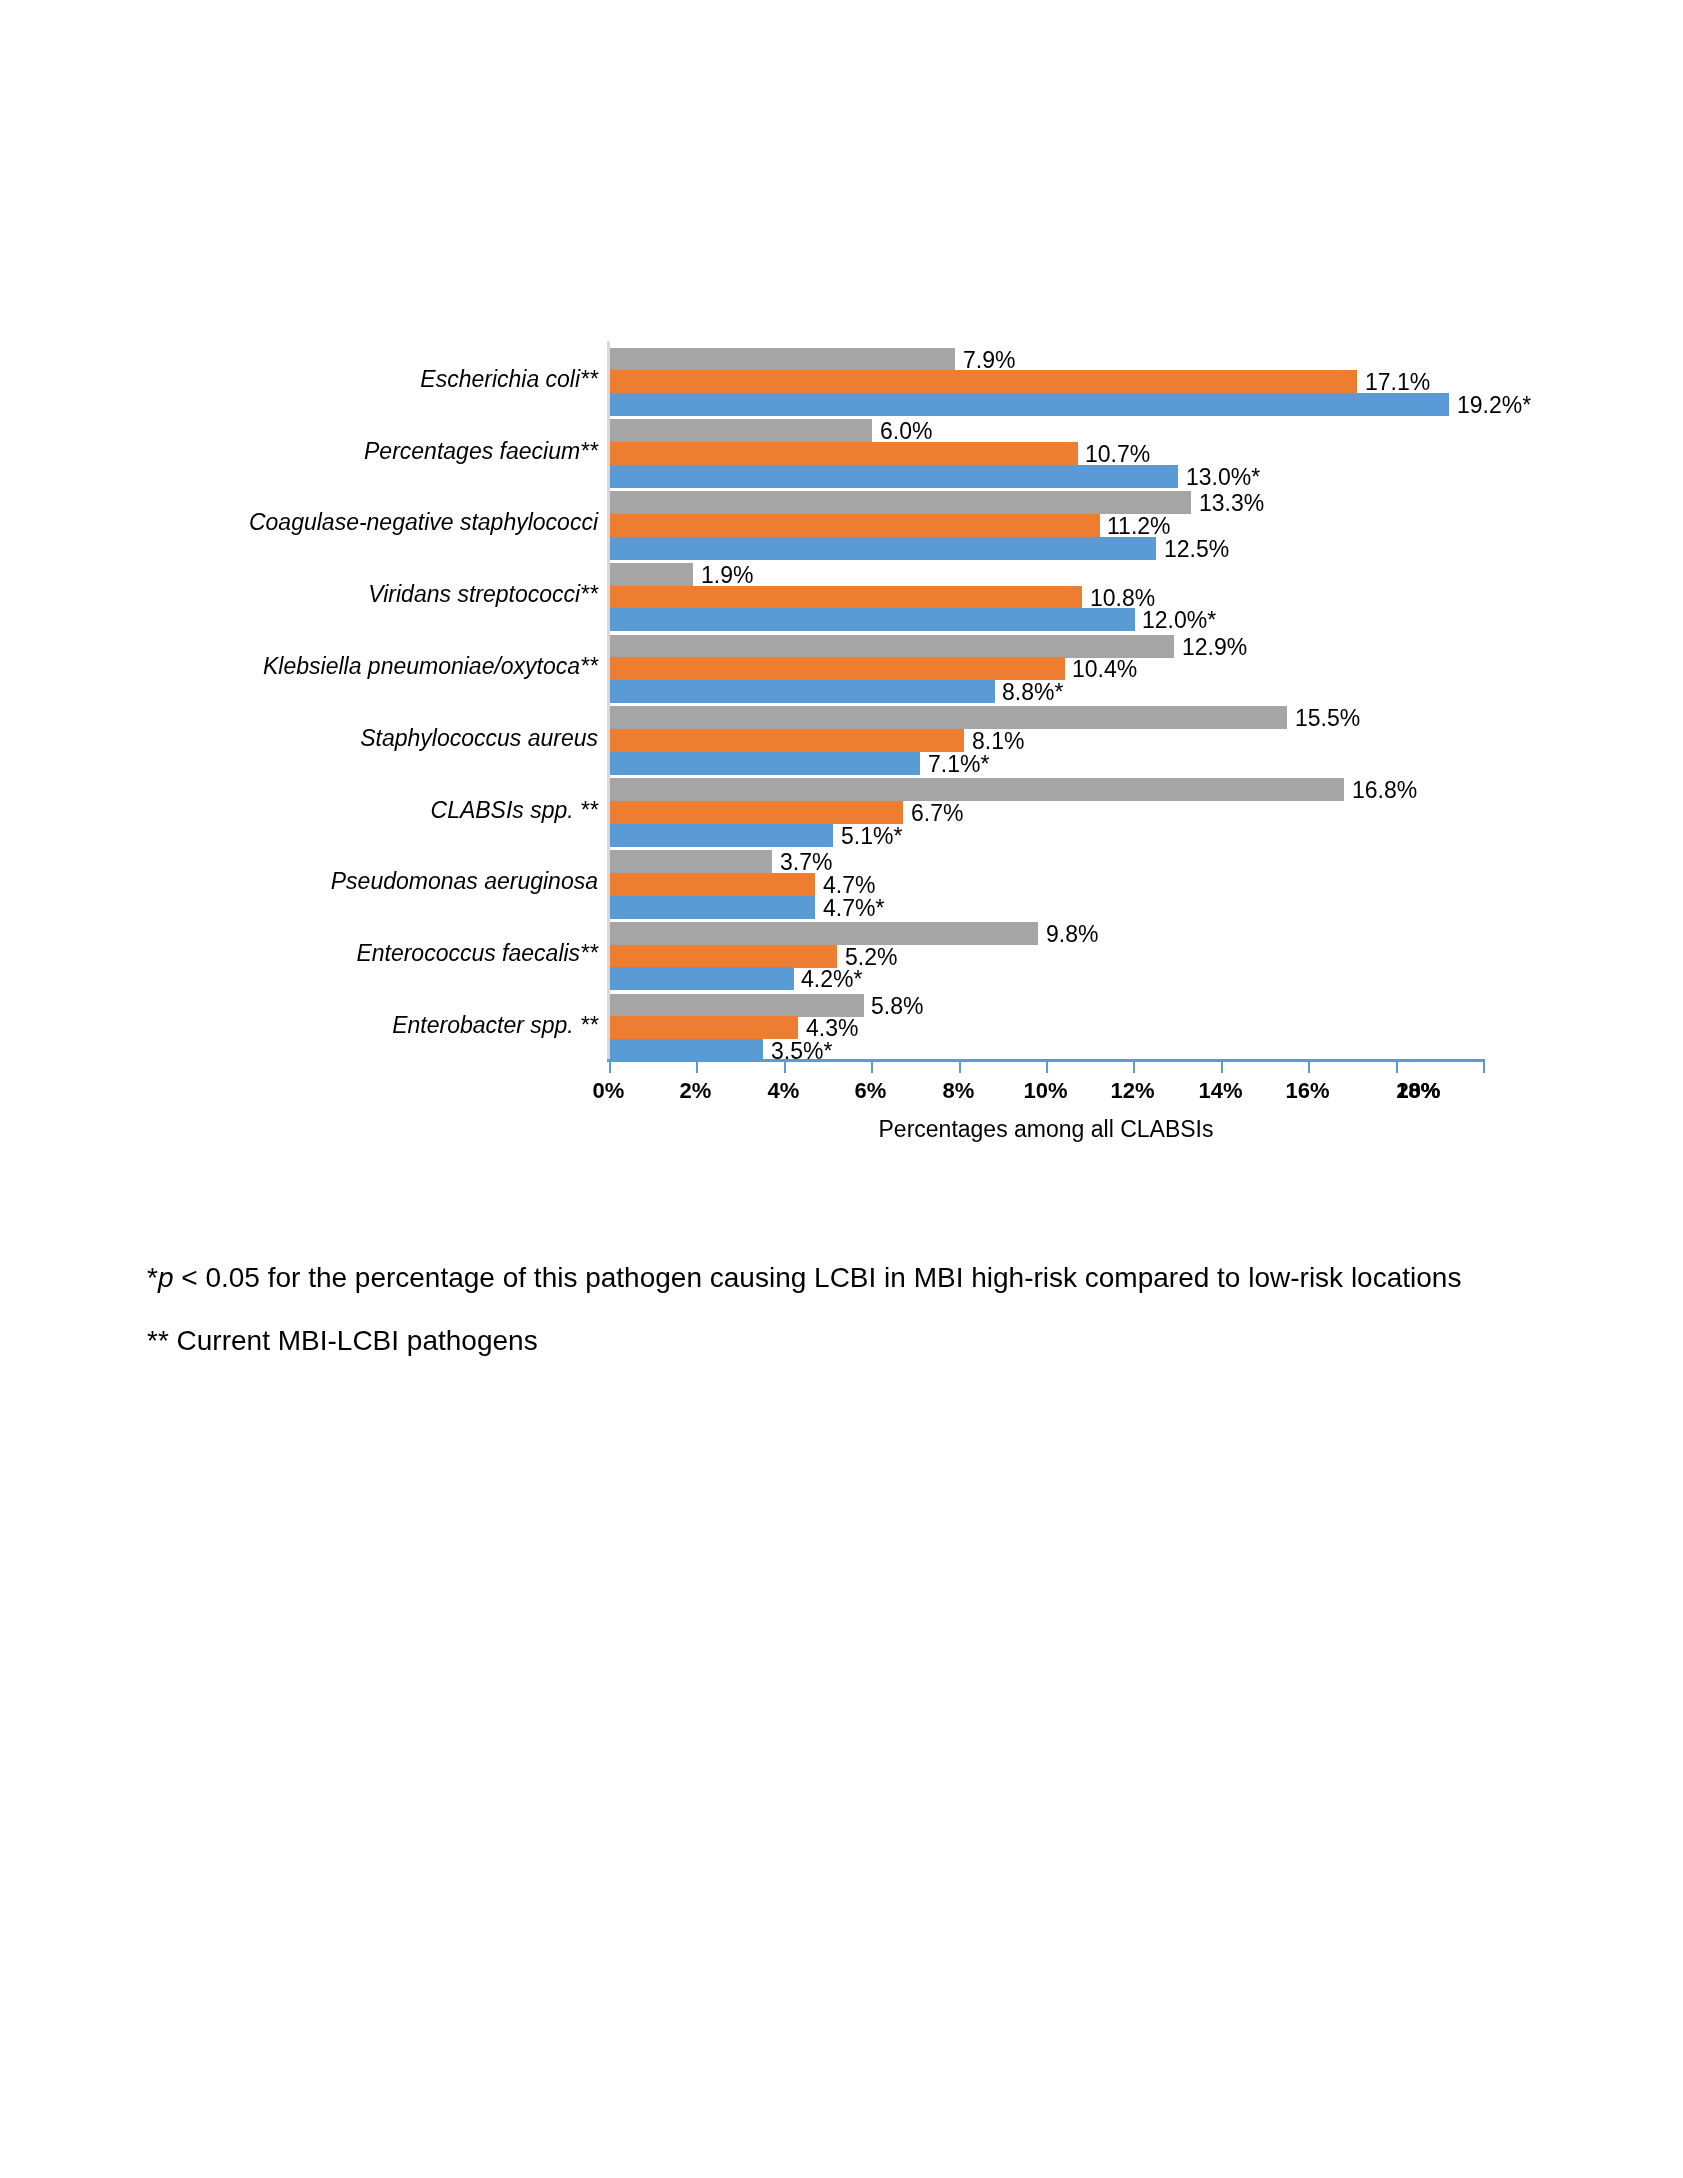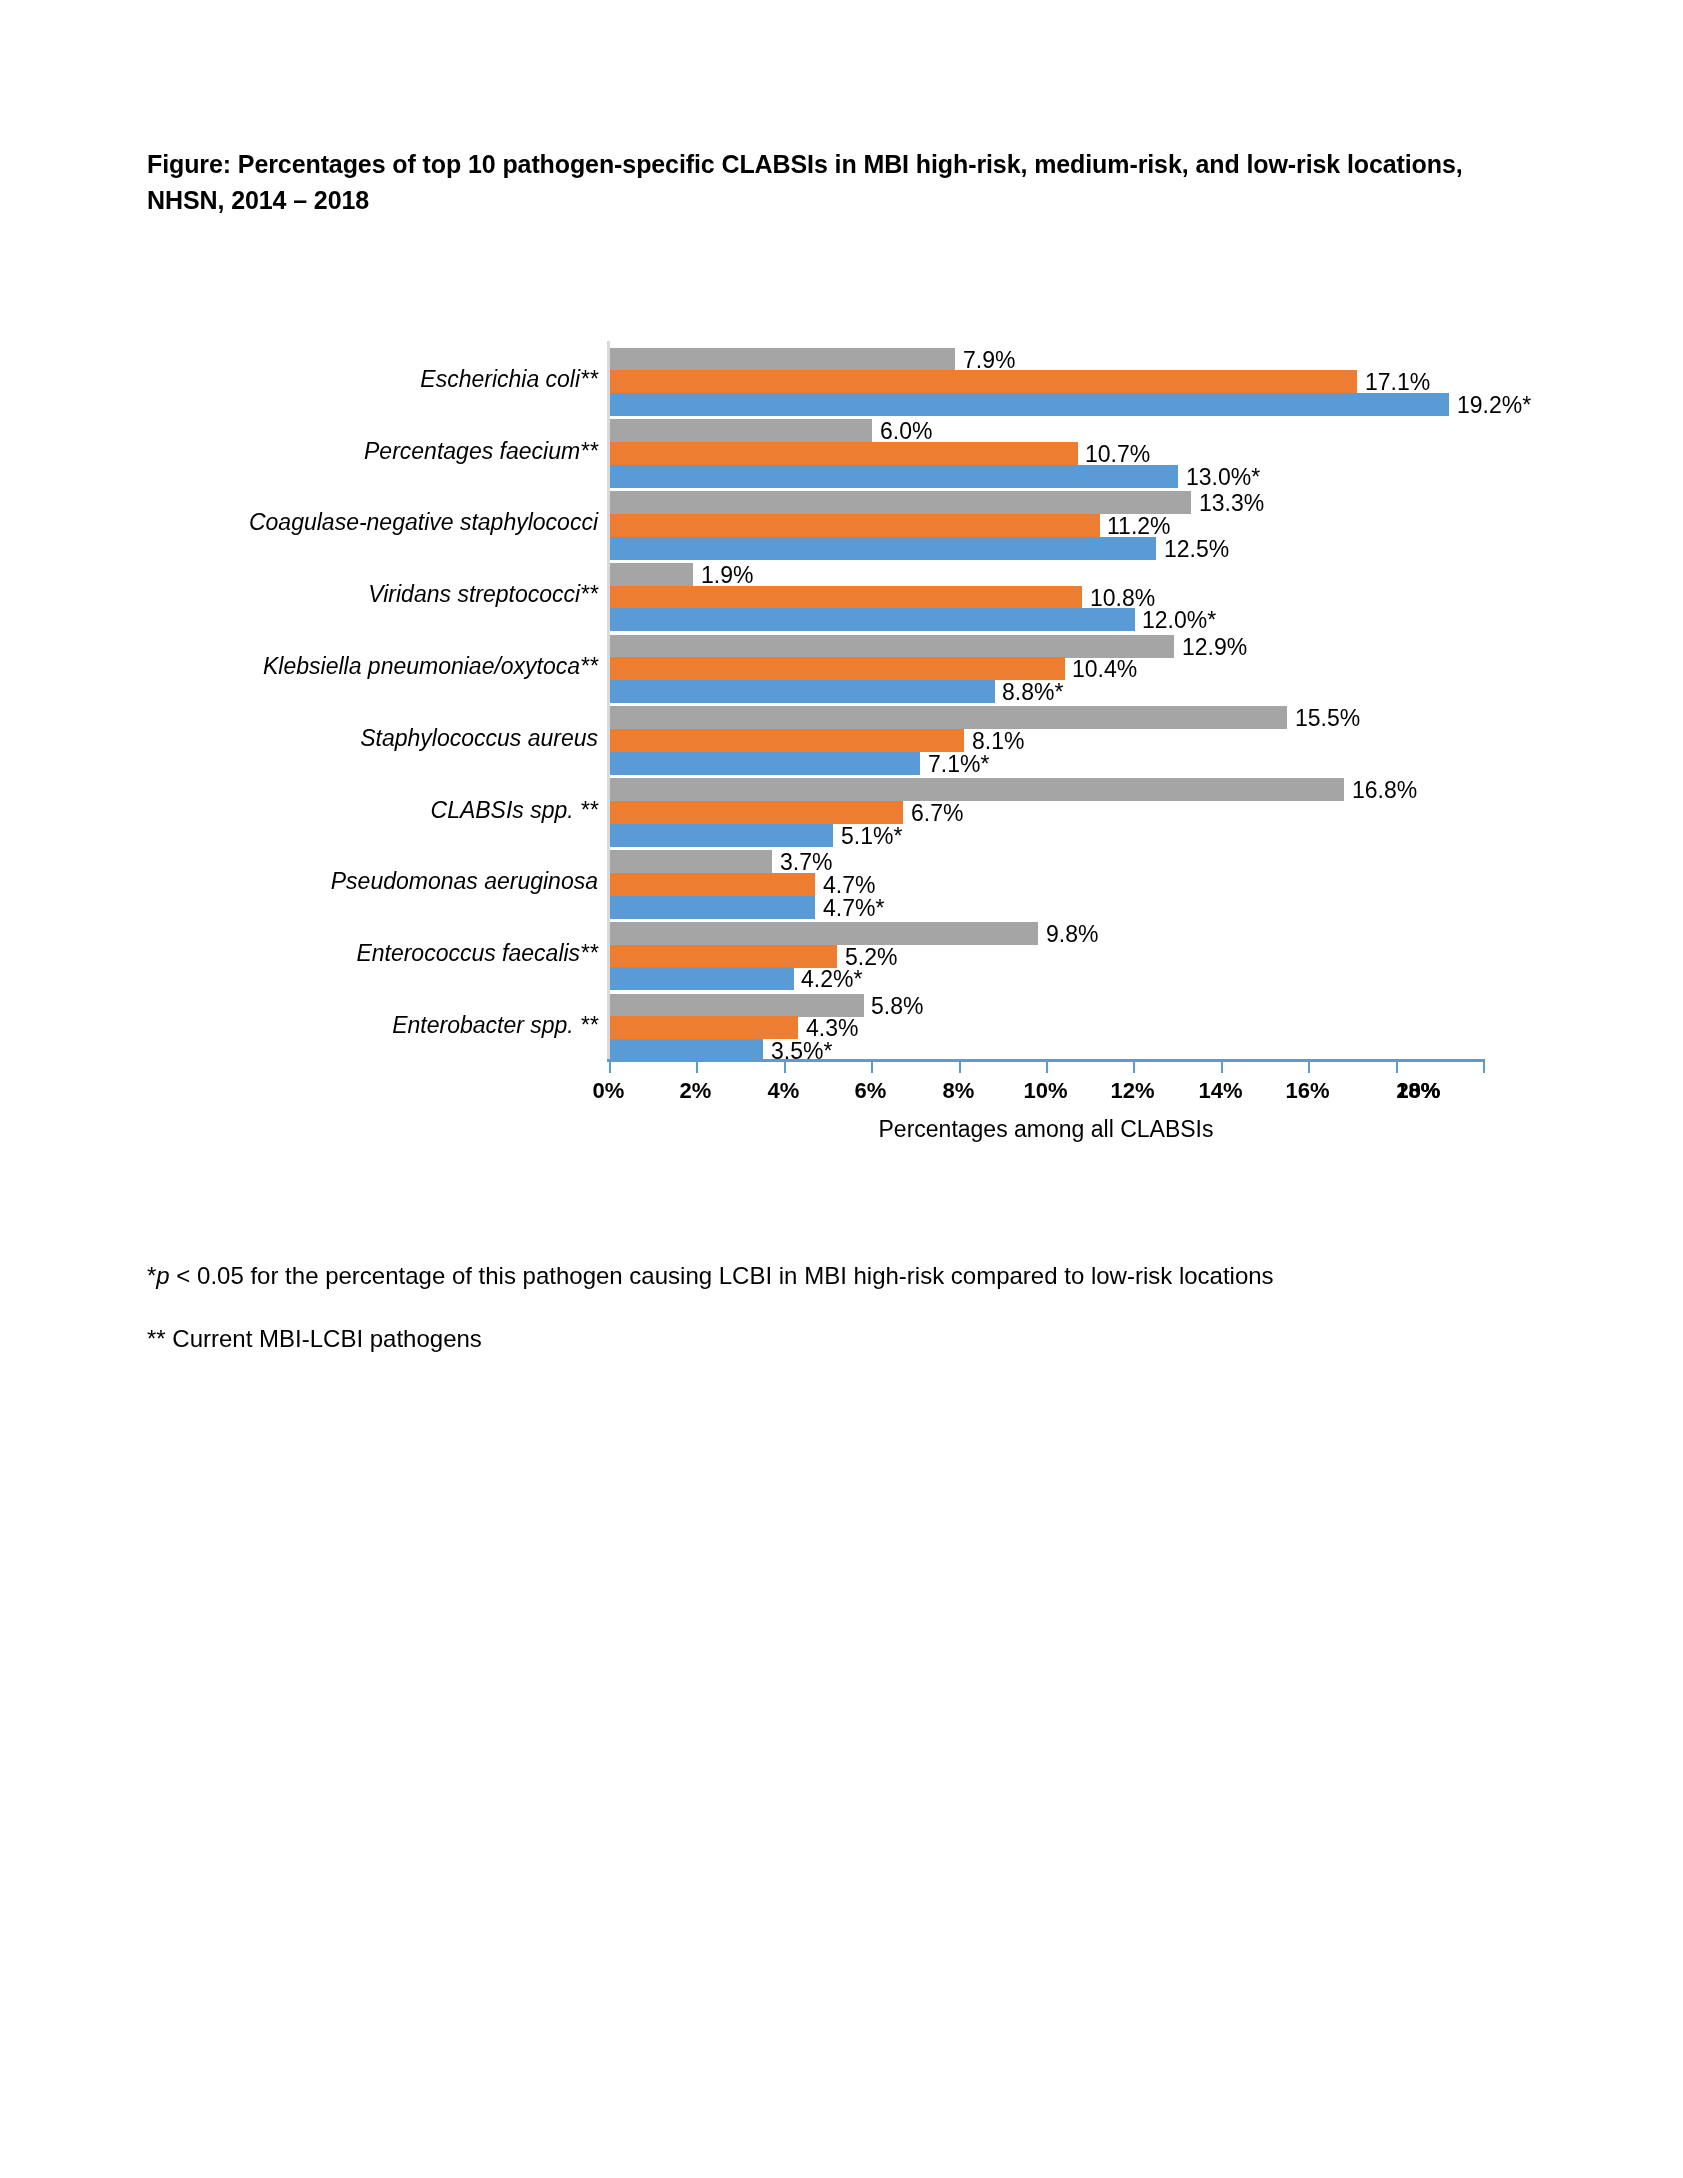--- a/index.html
+++ b/index.html
@@ -162,33 +162,32 @@
     width: 17px;
     height: 17px;
     display: inline-block;
     flex: 0 0 auto;
   }
 
   
   .footnote {
     position: absolute;
     left: 147px;
-    font-size: 24px;
+    font-size: 28px;
     white-space: nowrap;
   }
   #footnote-1 { top: 1262px; }
   #footnote-2 { top: 1325px; }
   .ital { font-style: italic; }
 </style>
 </head>
 <body>
 
 <div class="page">
 
-  <div id="figure-title">Figure: Percentages of top 10 pathogen-specific CLABSIs in MBI high-risk, medium-risk, and low-risk locations, NHSN, 2014 – 2018</div>
 
   <div id="chart-block">
 
 
     <div id="axis-line-v"></div>
     <div id="axis-line-h"></div>
 
     <div id="plot-area"></div>
 
     <div id="ticks">

